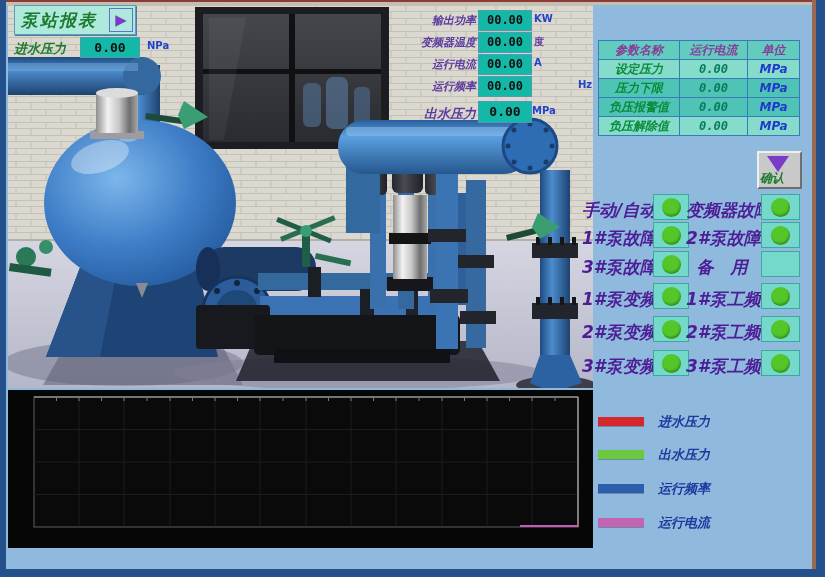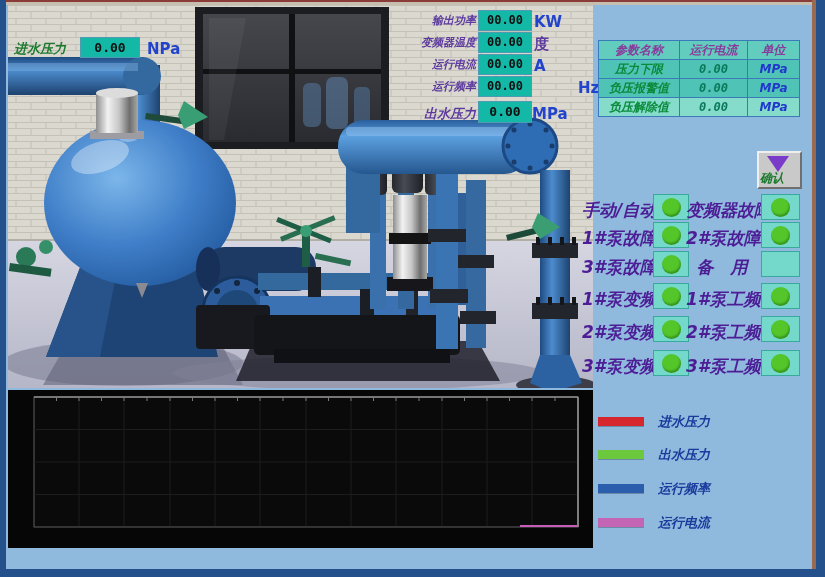--- a/index.html
+++ b/index.html
@@ -35,21 +35,21 @@
   .report{position:absolute;left:14px;top:5px;width:120px;height:28px;background:#aeeadb;
     border:1px solid #5f9cb8;box-shadow:1px 1px 0 #4a7e9c;}
   .report .txt{position:absolute;left:6px;top:3px;font-size:17px;font-weight:bold;font-style:italic;
     color:#1c7a2e;letter-spacing:2px;}
   .report .arrow{position:absolute;right:2px;top:2px;width:22px;height:22px;border:1px solid #6a6ad0;
     background:#aeeadb;display:flex;align-items:center;justify-content:center;}
   .report .arrow span{color:#7a3cc8;font-size:15px;line-height:1;}
 
   .lbl-green{position:absolute;color:#1c7a2e;font-weight:bold;font-style:italic;font-size:13px;}
   .lbl-purple{position:absolute;color:#5c3a9e;font-weight:bold;font-style:italic;font-size:11px;text-align:center;}
-  .lbl-blueunit{position:absolute;color:#2244cc;font-weight:bold;font-size:15px;}
+  .lbl-blueunit{position:absolute;color:#2244cc;font-weight:bold;font-size:10px;}
   .unit-purple{color:#5c3a9e !important;}
 
   
   .ptitle{position:absolute;left:619px;top:7px;width:154px;height:26px;background:#a2e9d9;
     border:1px solid #57b2a2;box-shadow:1px 1px 0 #3d8a7c;
     color:#1c7a2e;font-size:16px;font-weight:bold;font-style:italic;letter-spacing:3px;
     display:flex;align-items:center;justify-content:center;}
   table.ptable{position:absolute;left:598px;top:40px;border-collapse:collapse;table-layout:fixed;}
   table.ptable td,table.ptable th{
     border:1px solid #3a7ab8;height:18px;padding:0;font-size:12px;font-weight:bold;
@@ -297,20 +297,26 @@
       </g>
       <line x1="26" y1="7" x2="570" y2="7" stroke="#8d8d8d" stroke-width="1.5"></line>
       <line x1="570" y1="7" x2="570" y2="137" stroke="#979797" stroke-width="1.5"></line>
       <g stroke="#7a7a7a" stroke-width="1">
         <path d="M48.5,7v4 M71,7v4 M93.5,7v4 M116,7v4 M139,7v4 M162,7v4 M184.5,7v4 M207,7v4 M229.5,7v4 M252,7v4 M275,7v4 M298,7v4 M320.5,7v4 M343,7v4 M365.5,7v4 M388,7v4 M411,7v4 M434,7v4 M456.5,7v4 M479,7v4 M501.5,7v4 M524,7v4 M547,7v4"></path>
       </g>
       <polyline points="512,136 570,136" fill="none" stroke="#c65cb8" stroke-width="2"></polyline>
     </svg>
   </div>
 
+  <div class="report">
+    <span class="txt">泵站报表</span>
+    <span class="arrow">
+        <span>▶</span>
+      </span>
+  </div>
 
   <span class="lbl-green" style="left:14px;top:40px;">进水压力</span>
   <span class="vbox" style="left:80px;top:37px;width:58px;height:19px;font-size:13px;line-height:19px;">0.00</span>
   <span class="lbl-blueunit" style="left:147px;top:40px;">NPa</span>
 
   <span class="lbl-purple" style="right:349px;top:13px;">输出功率</span>
   <span class="vbox" style="left:478px;top:10px;width:52px;height:19px;font-size:12px;line-height:19px;">00.00</span>
   <span class="lbl-blueunit" style="left:534px;top:13px;">KW</span>
 
   <span class="lbl-purple" style="right:349px;top:35px;">变频器温度</span>
@@ -329,20 +335,25 @@
   <span class="vbox" style="left:478px;top:101px;width:52px;height:20px;font-size:13px;line-height:20px;">0.00</span>
   <span class="lbl-blueunit" style="left:532px;top:105px;">MPa</span>
 
 
   <table class="ptable">
     <tbody>
         <tr class="hrow">
       <th class="c1">参数名称</th>
       <th class="c2">运行电流</th>
       <th class="c3">单位</th>
+    </tr>
+    <tr class="rA">
+      <td class="pname">设定压力</td>
+      <td class="pval">0.00</td>
+      <td class="punit">MPa</td>
     </tr>
     <tr class="rB">
       <td class="pname">压力下限</td>
       <td class="pval">0.00</td>
       <td class="punit">MPa</td>
     </tr>
     <tr class="rB">
       <td class="pname">负压报警值</td>
       <td class="pval">0.00</td>
       <td class="punit">MPa</td>

